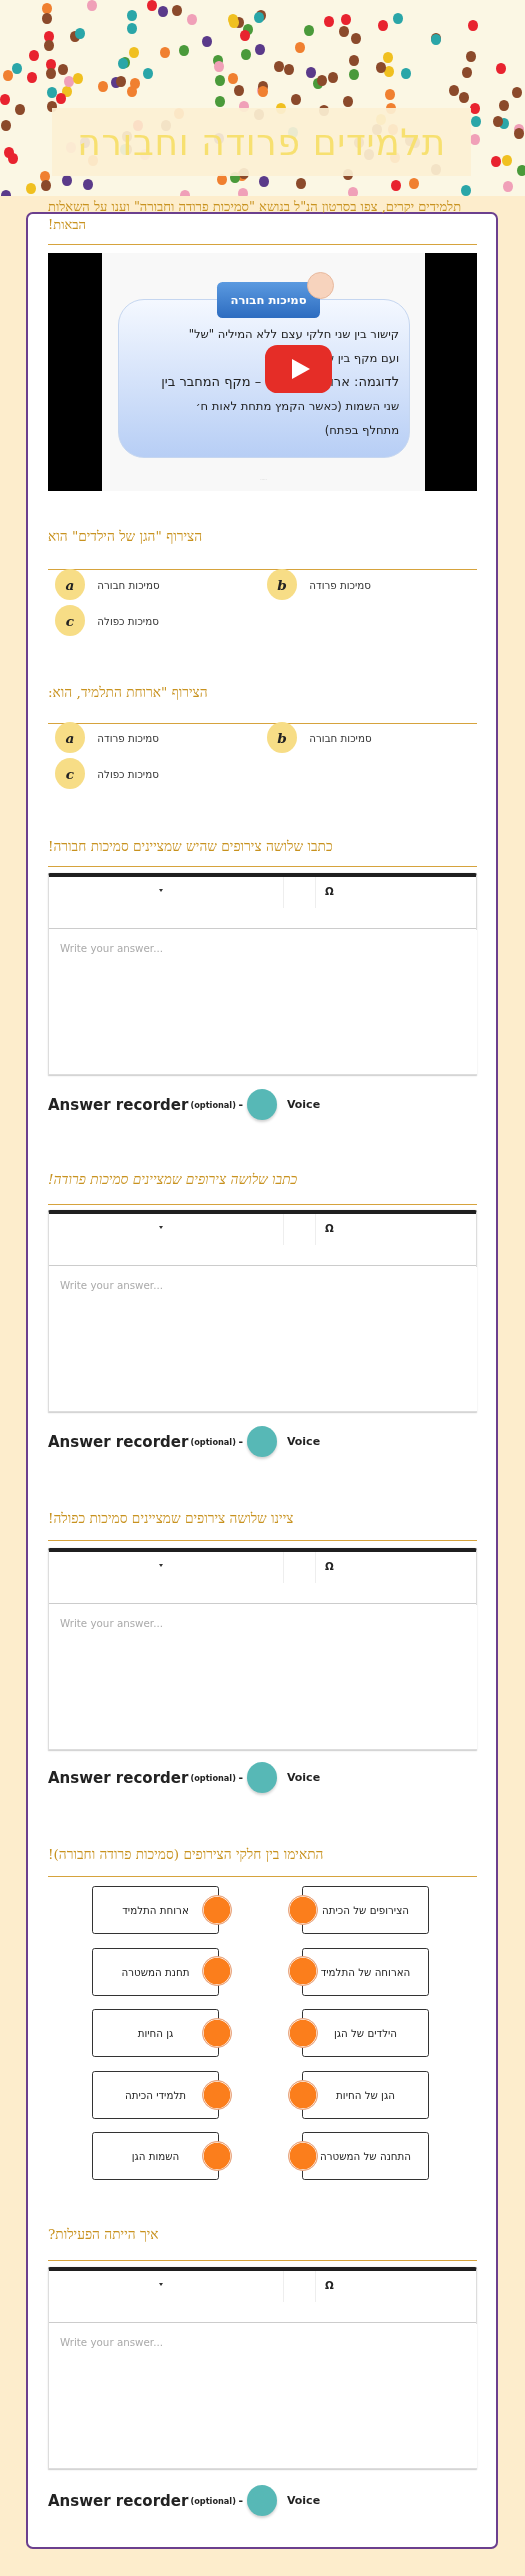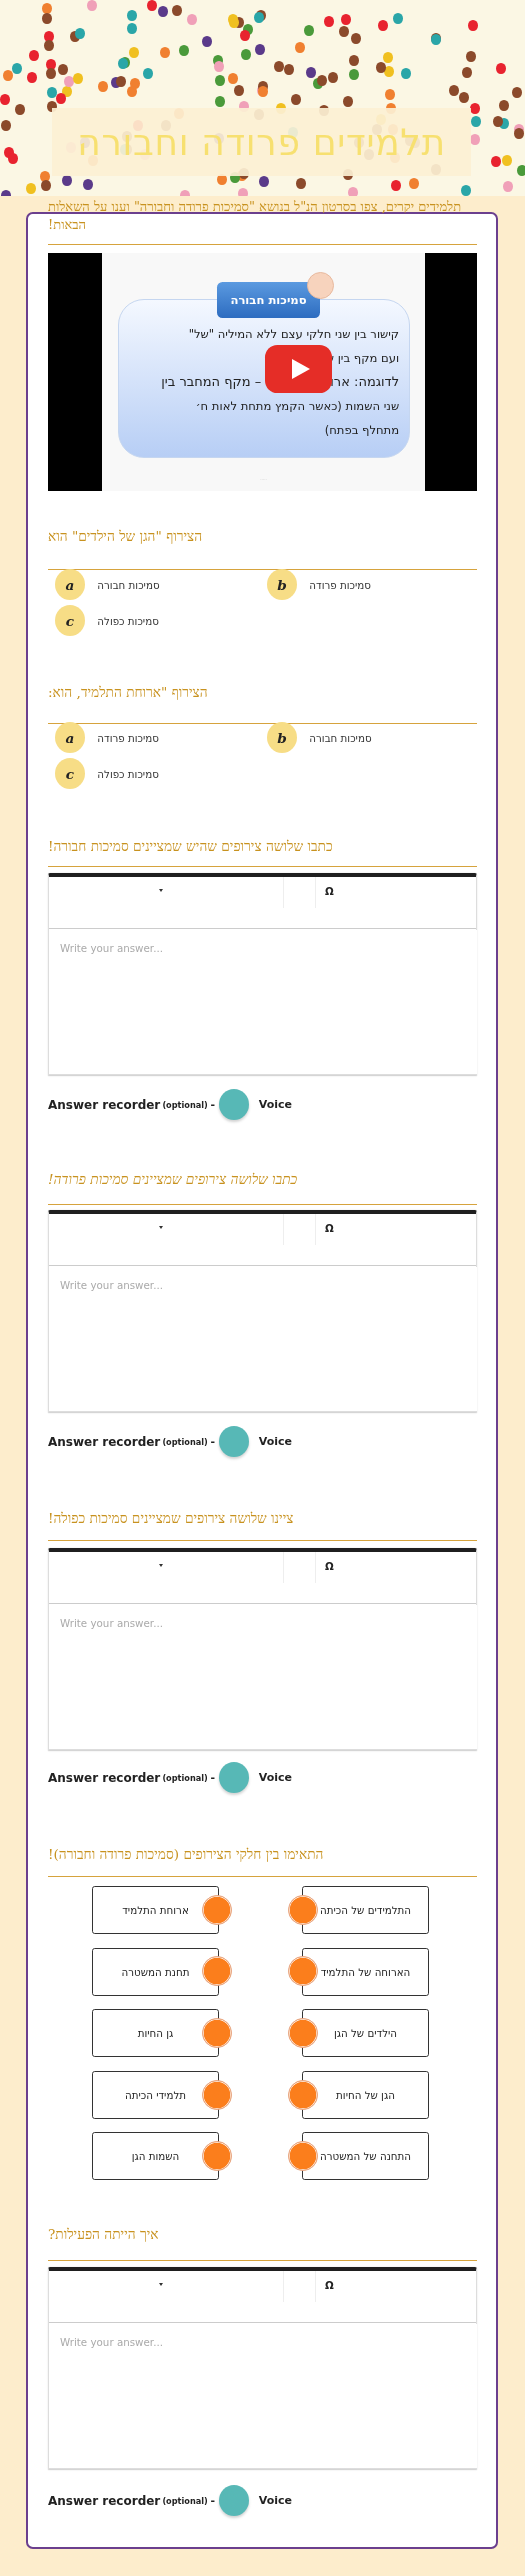--- a/index.html
+++ b/index.html
@@ -84,21 +84,21 @@
   .tb-caret { position: absolute; left: 110px; top: 12.3px; width: 0; height: 0;
     border-left: 2.7px solid transparent; border-right: 2.7px solid transparent; border-top: 3.4px solid #333; }
   .tb-sep { position: absolute; left: 266px; top: 0; width: 0.7px; height: 31px; background: #eee; }
   .tb-omega { position: absolute; left: 276px; top: 8.2px; font-size: 10.3px; font-weight: bold; color: #222; }
   .answer-input {
     position: absolute; left: 0; top: 53px; width: 428px; height: 144px; border: none; outline: none;
     padding: 12.3px 11px; font-family: "DejaVu Sans", sans-serif; font-size: 10.3px; color: #333; resize: none; background: #fff;
   }
   .answer-input::placeholder { color: #aaa; }
   .recorder { position: absolute; left: 48px; display: flex; align-items: center; height: 31px; }
-  .rec-label { font-weight: bold; font-size: 12px; color: #222; }
+  .rec-label { font-weight: bold; font-size: 15px; color: #222; }
   .rec-opt { font-weight: bold; font-size: 8.2px; color: #222; margin-left: 2.1px; }
   .rec-dash { font-weight: bold; font-size: 11px; margin: 0 4.1px 0 2.7px; color: #222; }
   .rec-btn { width: 30px; height: 31px; border-radius: 50%; background: #57b8b6; box-shadow: 0 2.1px 2.7px rgba(0,0,0,0.18); }
   .rec-voice { font-weight: bold; font-size: 11px; margin-left: 9.6px; color: #222; }
   .match-box {
     position: absolute; width: 127px; height: 48px; border: 0.7px solid #333; border-radius: 2.7px; background: #fff;
     display: flex; align-items: center; justify-content: center; font-size: 10.3px; direction: rtl; color: #222;
   }
   .match-dot {
     position: absolute; width: 30px; height: 30px; border-radius: 50%;
@@ -375,21 +375,21 @@
   <span class="rec-dash">-</span>
   <span class="rec-btn"></span>
   <span class="rec-voice">Voice</span>
 </div>
 
 <div class="q-title" style="top:1846px;">התאימו בין חלקי הצירופים (סמיכות פרודה וחבורה)!</div>
 <div class="hr" style="top:1876px;"></div>
 <div id="match-area">
 
   <div class="match-box" style="left:92px;top:1886px;">ארוחת התלמיד</div>
-  <div class="match-box" style="left:302px;top:1886px;">התלמידים של הכיתה</div>
+  <div class="match-box" style="left:302px;top:1886px;">הצירופים של הכיתה</div>
   <div class="match-dot" style="left:202px;top:1895px;"></div>
   <div class="match-dot" style="left:288px;top:1895px;"></div>
 
   <div class="match-box" style="left:92px;top:1948px;">תחנת המשטרה</div>
   <div class="match-box" style="left:302px;top:1948px;">הארוחה של התלמיד</div>
   <div class="match-dot" style="left:202px;top:1956px;"></div>
   <div class="match-dot" style="left:288px;top:1956px;"></div>
 
   <div class="match-box" style="left:92px;top:2009px;">גן החיות</div>
   <div class="match-box" style="left:302px;top:2009px;">הילדים של הגן</div>

